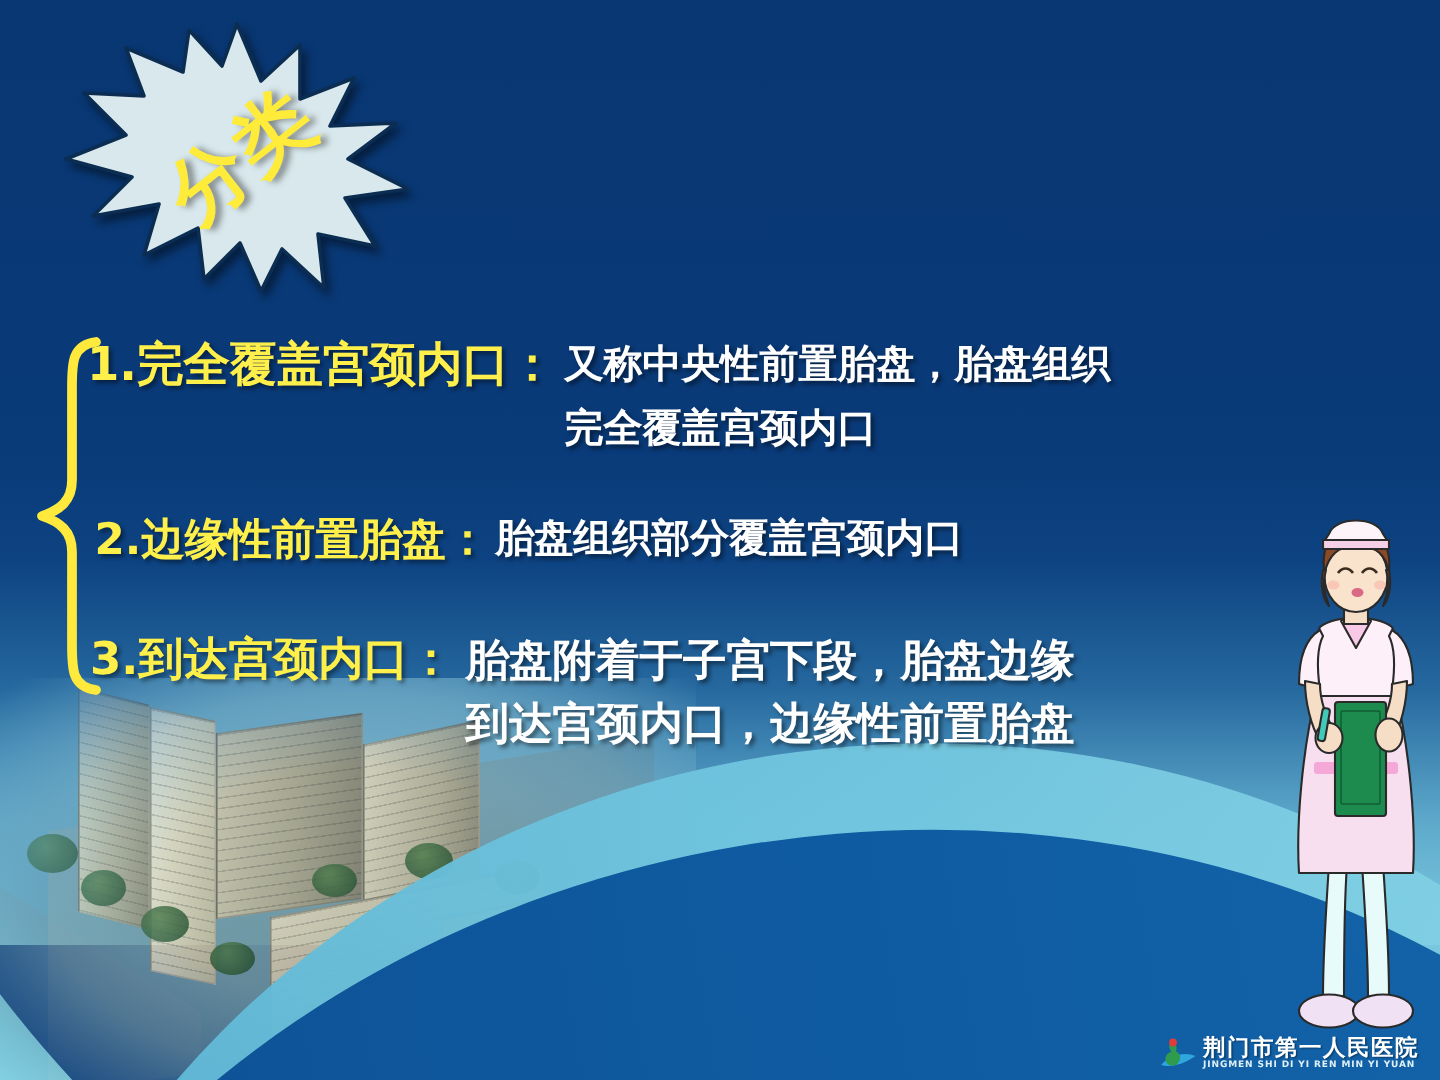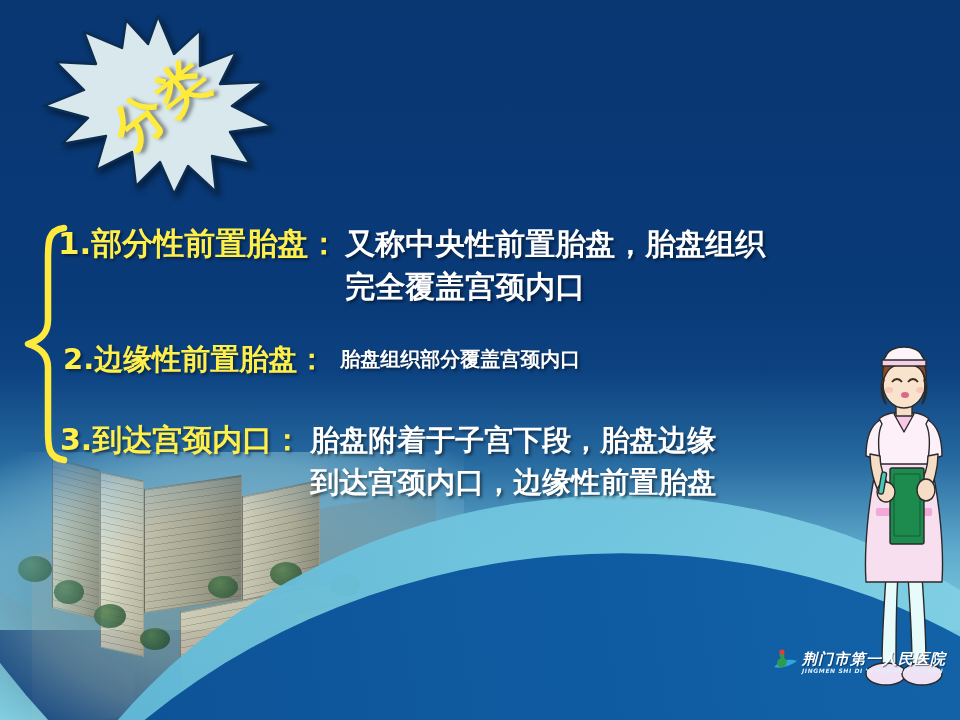--- a/index.html
+++ b/index.html
@@ -156,38 +156,38 @@
     white-space:nowrap;
   }
   .item .desc {
     color:#ffffff; font-weight:bold;
     text-shadow:2px 2px 3px rgba(0,0,0,.5);
     white-space:pre-line;
   }
 
   #item1 { left:58px; top:222px; }
   #item1 .num, #item1 .term { font-size:31px; line-height:42px; }
-  #item1 .desc { font-size:30px; line-height:43px; margin-left:6px; }
+  #item1 .desc { font-size:26px; line-height:43px; margin-left:6px; }
 
   #item2 { left:63px; top:339px; }
   #item2 .num, #item2 .term { font-size:29px; line-height:40px; }
-  #item2 .desc { font-size:20px; line-height:40px; margin-left:14px; }
+  #item2 .desc { font-size:26px; line-height:40px; margin-left:4px; }
 
   #item3 { left:60px; top:419px; }
   #item3 .num, #item3 .term { font-size:30px; line-height:41px; }
   #item3 .desc { font-size:29px; line-height:42px; margin-left:8px; }
 
   
   .nurse { position:absolute; left:846px; top:340px; width:114px; height:372px; }
   .nurse svg { width:100%; height:100%; display:block; }
 
   
   .logo {
-    position:absolute; left:772px; top:648px;
-    display:flex; align-items:flex-end; gap:4px;font-style:italic;
+    position:absolute; left:772px; top:691px;
+    display:flex; align-items:flex-start; gap:4px;
   }
   .logo-mark { width:26px; height:26px; position:relative; flex:0 0 26px; }
   .logo-mark svg { width:100%; height:100%; display:block; }
   .logo-text { display:flex; flex-direction:column; line-height:1; }
   .logo-cn {
     font-size:15px; font-weight:bold; color:#ffffff;
     letter-spacing:1px; white-space:nowrap;
     text-shadow:1px 1px 1px rgba(0,40,70,.6);
   }
   .logo-py {
@@ -251,21 +251,21 @@
   <div class="content">
 
     <div class="brace">
       <svg viewBox="0 0 50 244" xmlns="http://www.w3.org/2000/svg" aria-hidden="true">
         <path d="M42 6 C26 8 26 20 26 36 L26 98 C26 112 18 118 6 122 C18 126 26 132 26 146 L26 208 C26 224 26 236 42 238" fill="none" stroke="#ffe93c" stroke-width="6.5" stroke-linecap="round" stroke-linejoin="round"></path>
       </svg>
     </div>
 
     <div class="item" id="item1">
       <span class="num">1.</span>
-      <span class="term">部分性前置胎盘：</span>
+      <span class="term">完全覆盖宫颈内口：</span>
       <span class="desc">又称中央性前置胎盘，胎盘组织
 完全覆盖宫颈内口</span>
     </div>
 
     <div class="item" id="item2">
       <span class="num">2.</span>
       <span class="term">边缘性前置胎盘：</span>
       <span class="desc">胎盘组织部分覆盖宫颈内口</span>
     </div>
 

